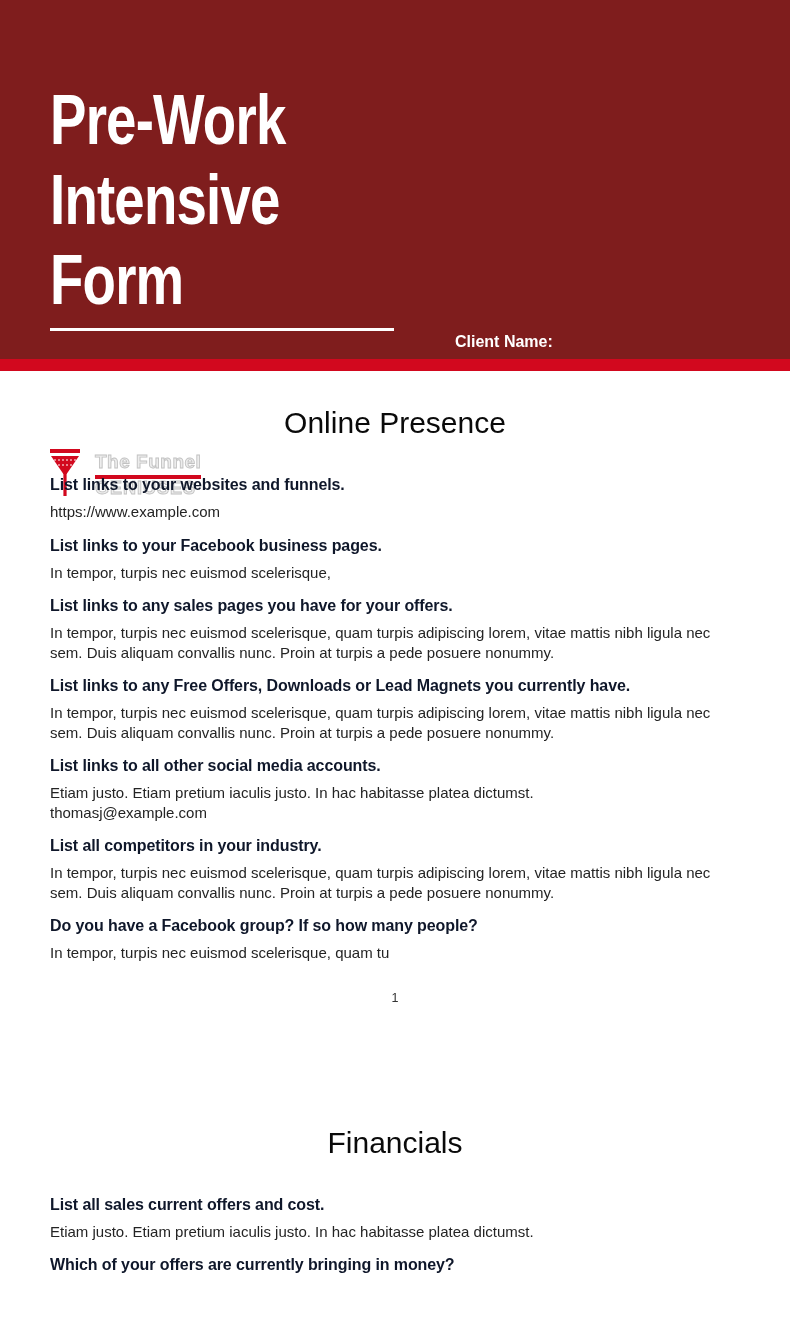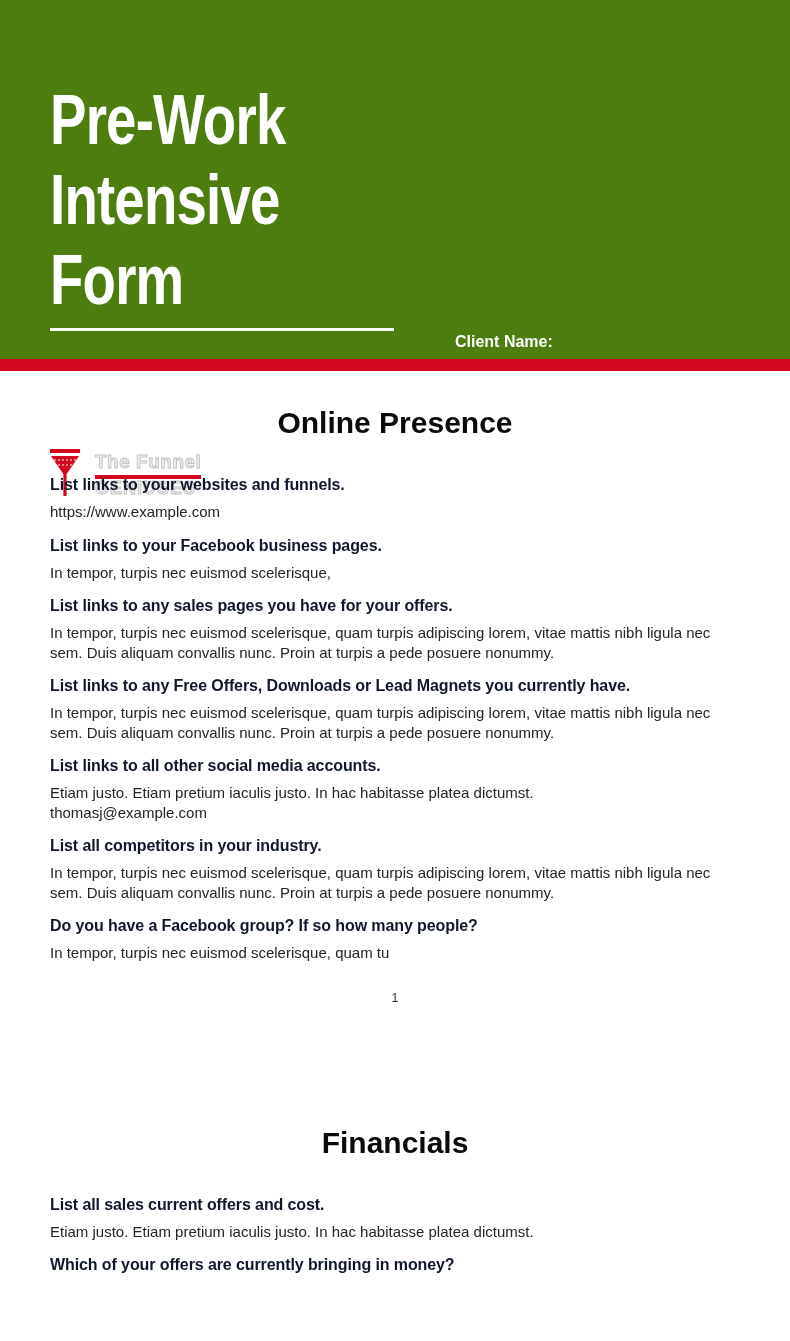--- a/index.html
+++ b/index.html
@@ -7,21 +7,21 @@
     width:790px; height:1341px;
     position:relative; overflow:hidden;
     background:#ffffff;
     font-family:"Liberation Sans", sans-serif;
   }
 
   
   .hero {
     position:absolute; left:0; top:0;
     width:790px; height:359px;
-    background:#4d7c0f; overflow:hidden;
+    background:#7f1d1d; overflow:hidden;
   }
   .hero-title {
     position:absolute; left:50px; top:80px;
     color:#ffffff; font-weight:bold;
     font-size:70px; line-height:80px; letter-spacing:-1px;
     transform:scaleX(0.78); transform-origin:left top;
   }
   .hero-rule {
     position:absolute; left:50px; top:328px;
     width:344px; height:3px; background:#ffffff;
@@ -56,21 +56,21 @@
     color:#ededed; -webkit-text-stroke:0.9px #c2c2c2;
   }
 
   
   .content {
     position:absolute; left:0; top:371px;
     width:790px; z-index:1;
   }
   .page-inner { padding:0 50px; }
   .section-title {
-    font-size:30px; line-height:36px; font-weight:bold;
+    font-size:30px; line-height:36px; font-weight:normal;
     text-align:center; color:#0a0a0a; margin:34px 0;
   }
   .section-title.financials { margin:120px 0 34px; }
   .q-title {
     font-size:16px; line-height:20px; font-weight:bold;
     color:#0f172a; margin:14px 0 7px;
     letter-spacing:-0.1px; white-space:nowrap;
   }
   .q-answer {
     font-size:15px; line-height:19.5px;

